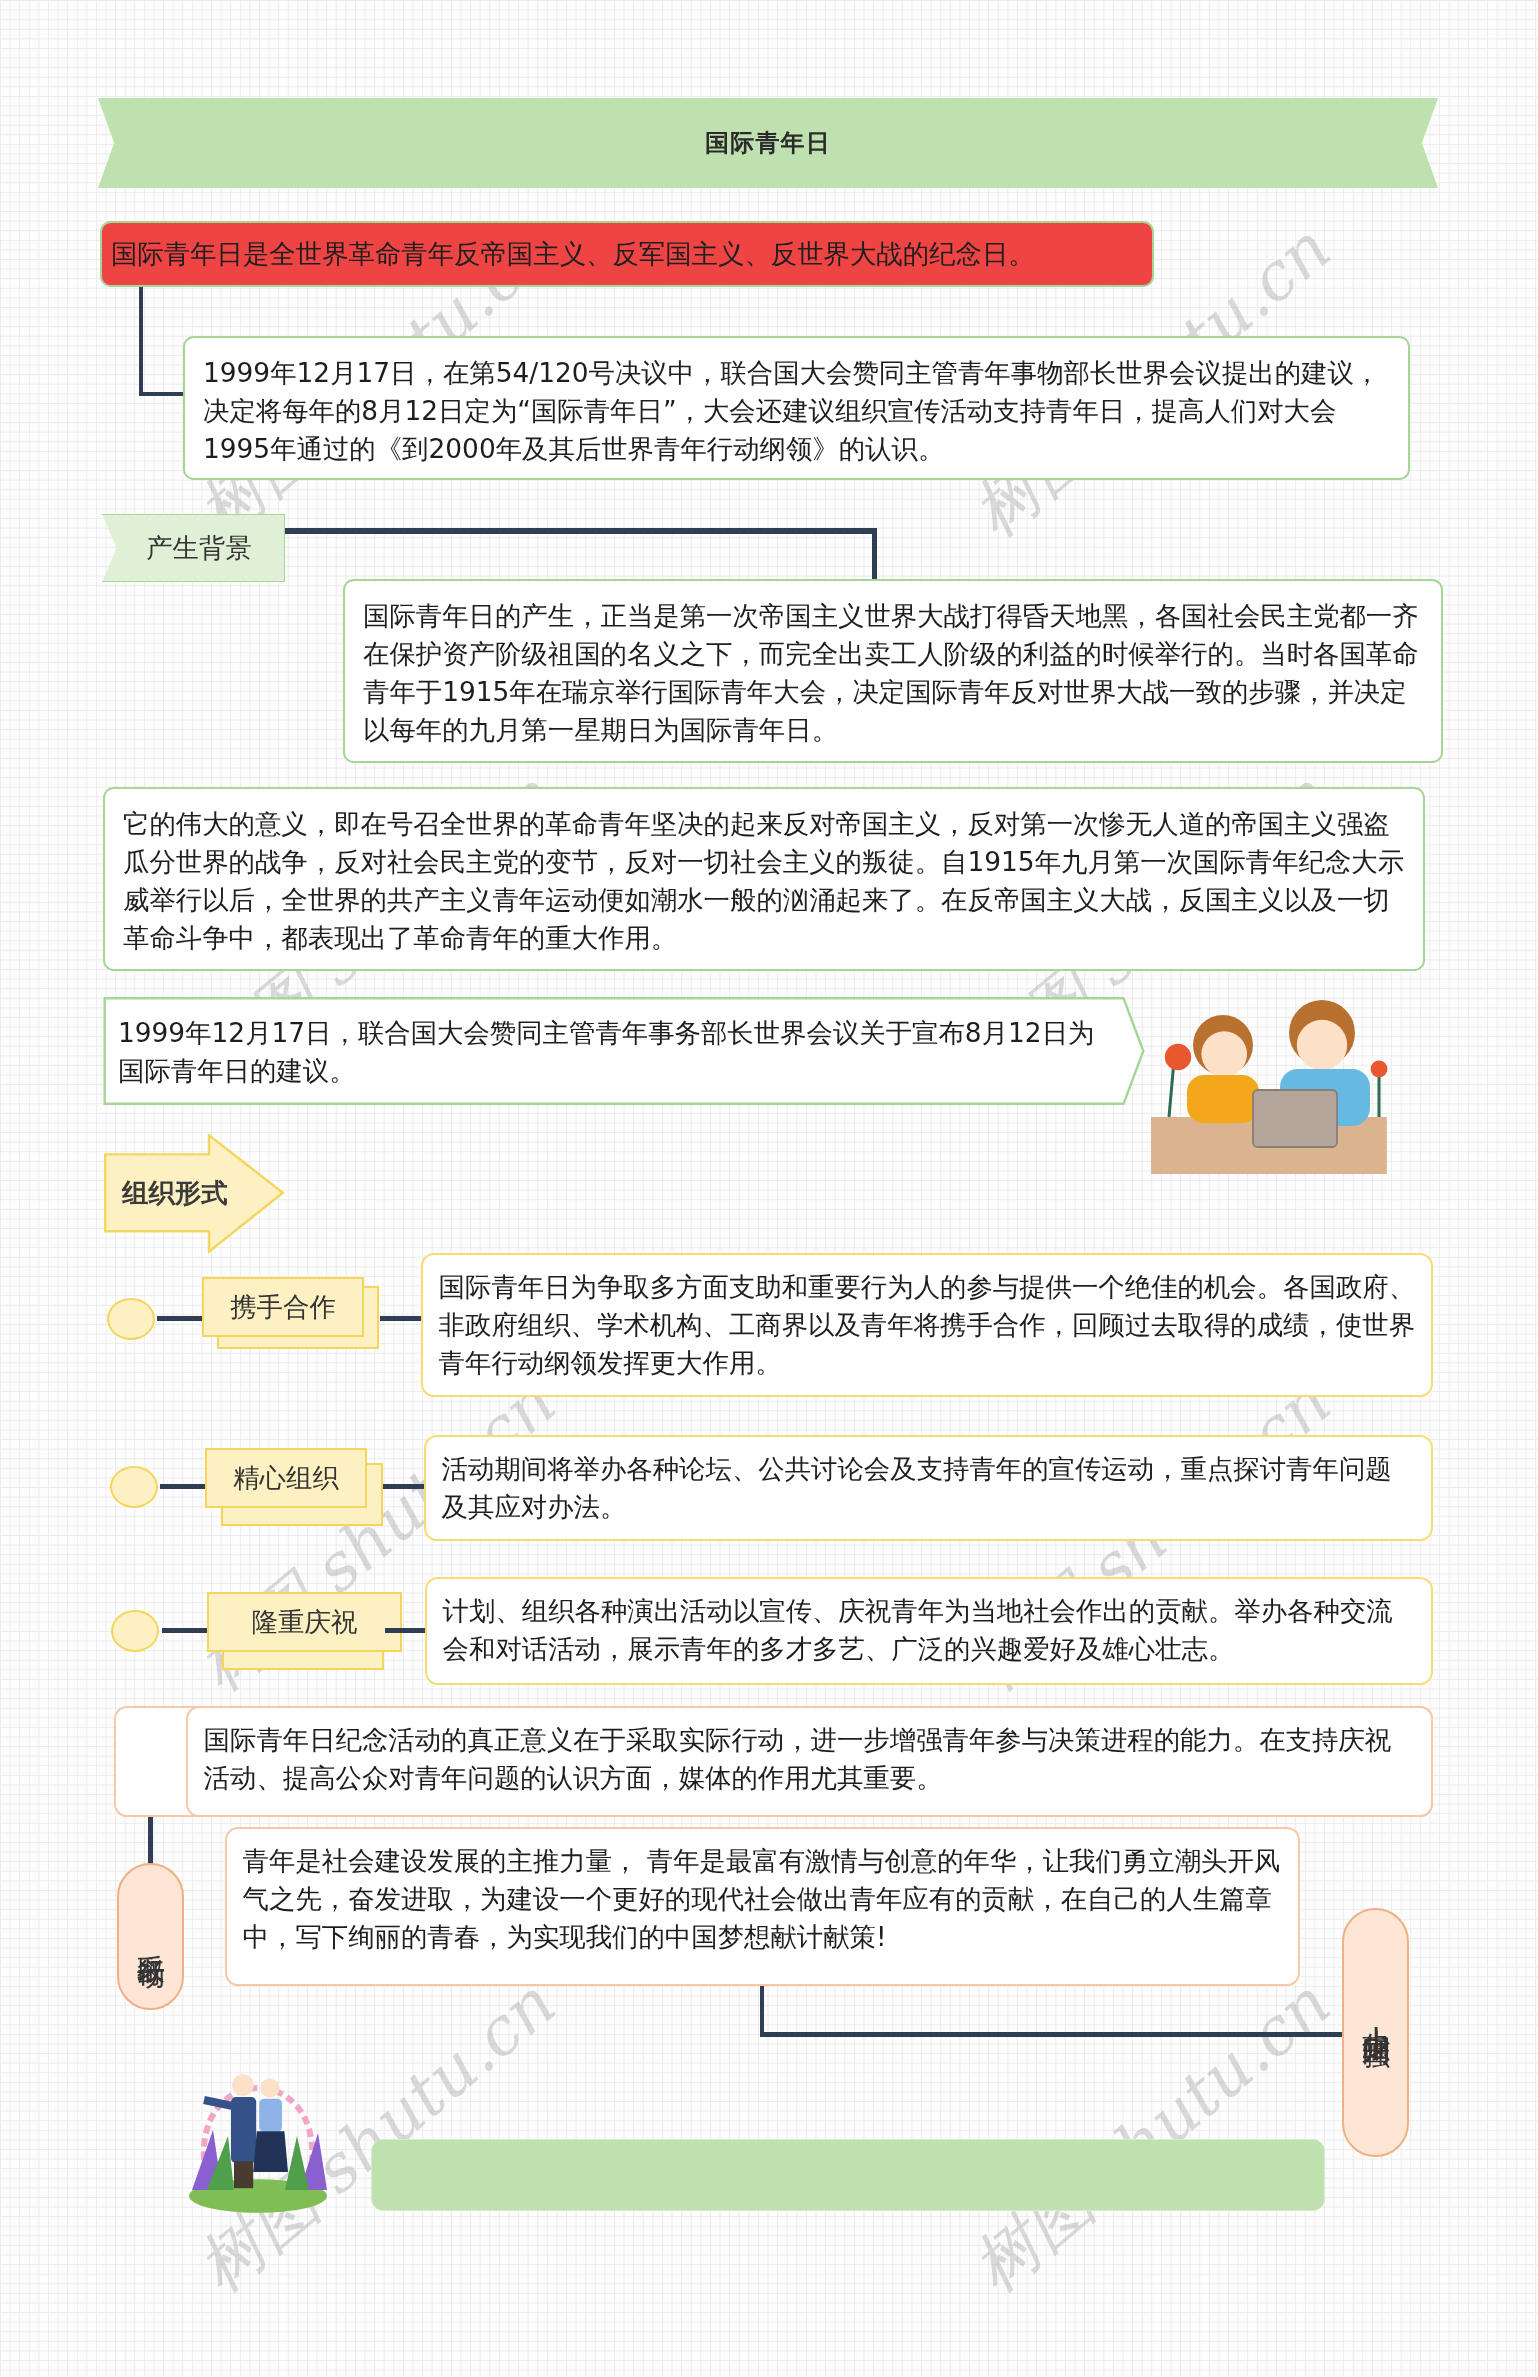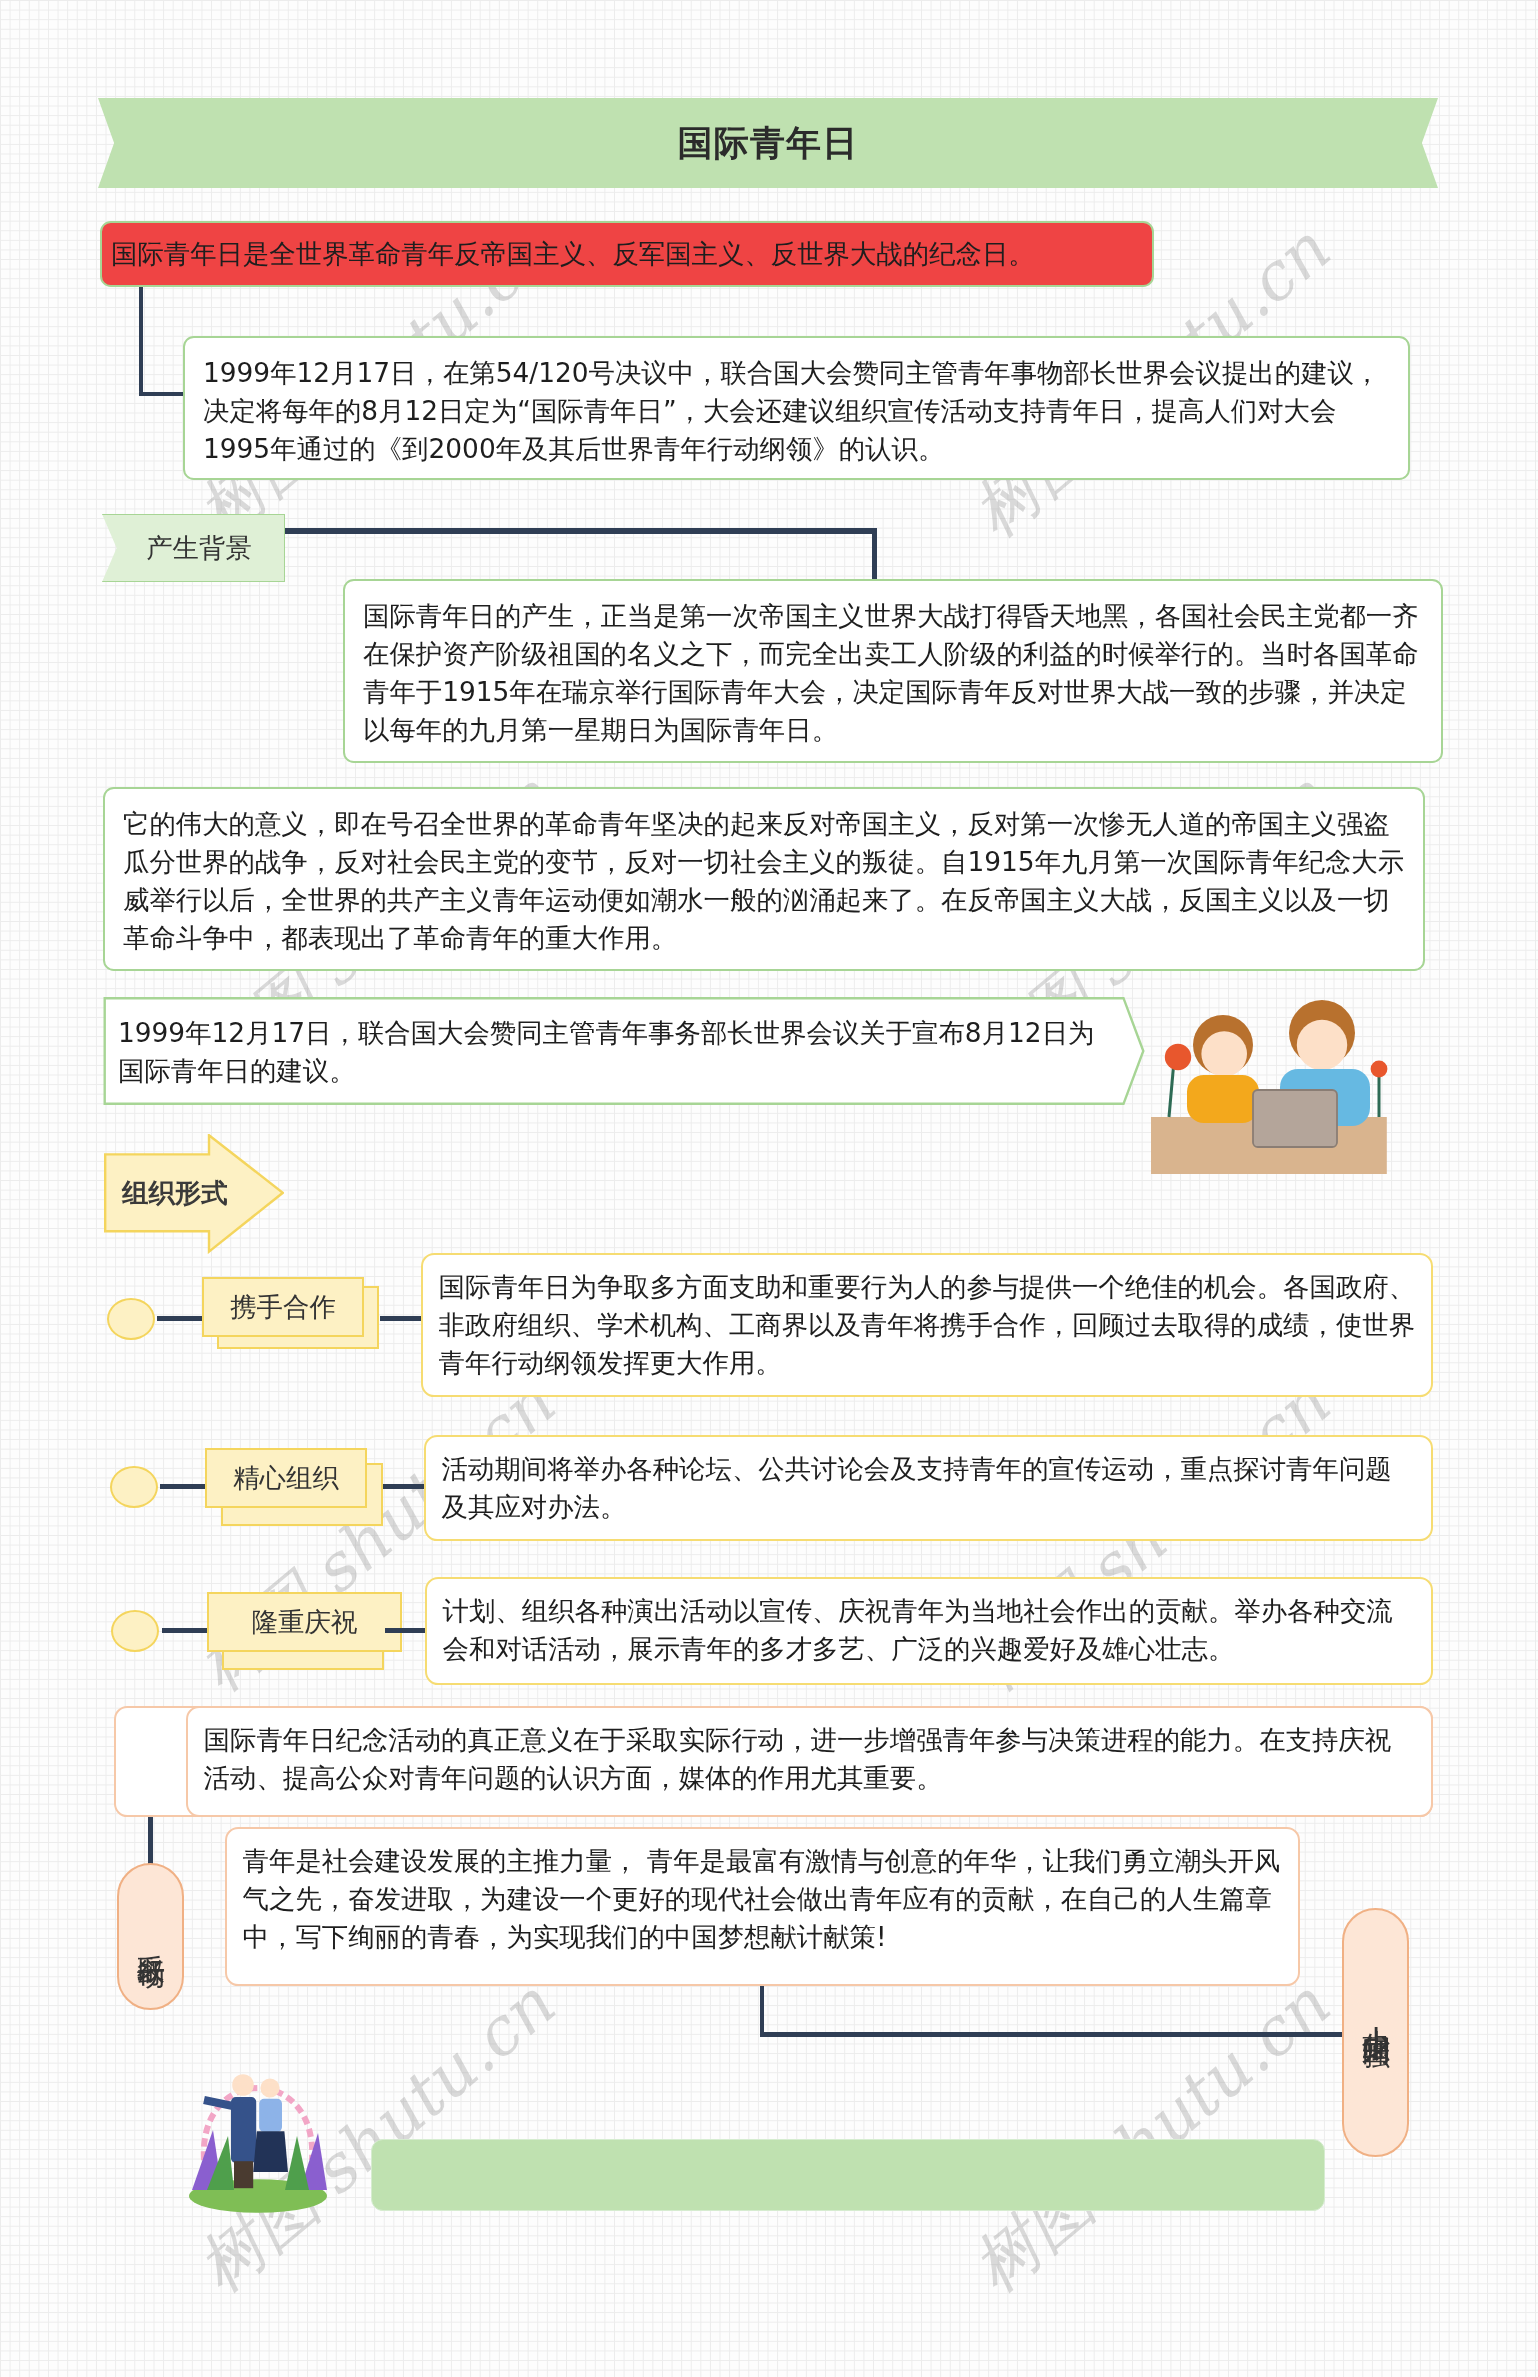--- a/index.html
+++ b/index.html
@@ -16,21 +16,21 @@
   .abs { position: absolute; box-sizing: border-box; }
   .txt { font-size: 26.4px; line-height: 38px; color: #1e1e1e; }
 
   
   .title-banner {
     left: 98px; top: 98px; width: 1340px; height: 90px;
     background: #bfe1b0;
     clip-path: polygon(0 0, 100% 0, 98.8% 50%, 100% 100%, 0 100%, 1.2% 50%);
     display: flex; align-items: center; justify-content: center;
   }
-  .title-text { font-size: 35px; font-weight: bold; color: #2b2b2b; letter-spacing: 1.2px; }
+  .title-text { font-size: 24px; font-weight: bold; color: #2b2b2b; letter-spacing: 1.2px; }
 
   .box-green {
     border: 2.4px solid #a7d595; border-radius: 10.8px; background: #fff;
     padding: 15.6px 18px;
   }
   .box-green.filled { background: #ef4444; padding: 12px 9px; display: flex; align-items: center; }
   .box-yellow { border: 2.4px solid #f6dc72; border-radius: 13.2px; background: #fff; padding: 13.2px 15.6px; }
   .box-peach { border: 2.4px solid #f6c8a8; border-radius: 13.2px; background: #fff; padding: 13.2px 15.6px; }
 
   .line { background: #2f3e55; position: absolute; }

